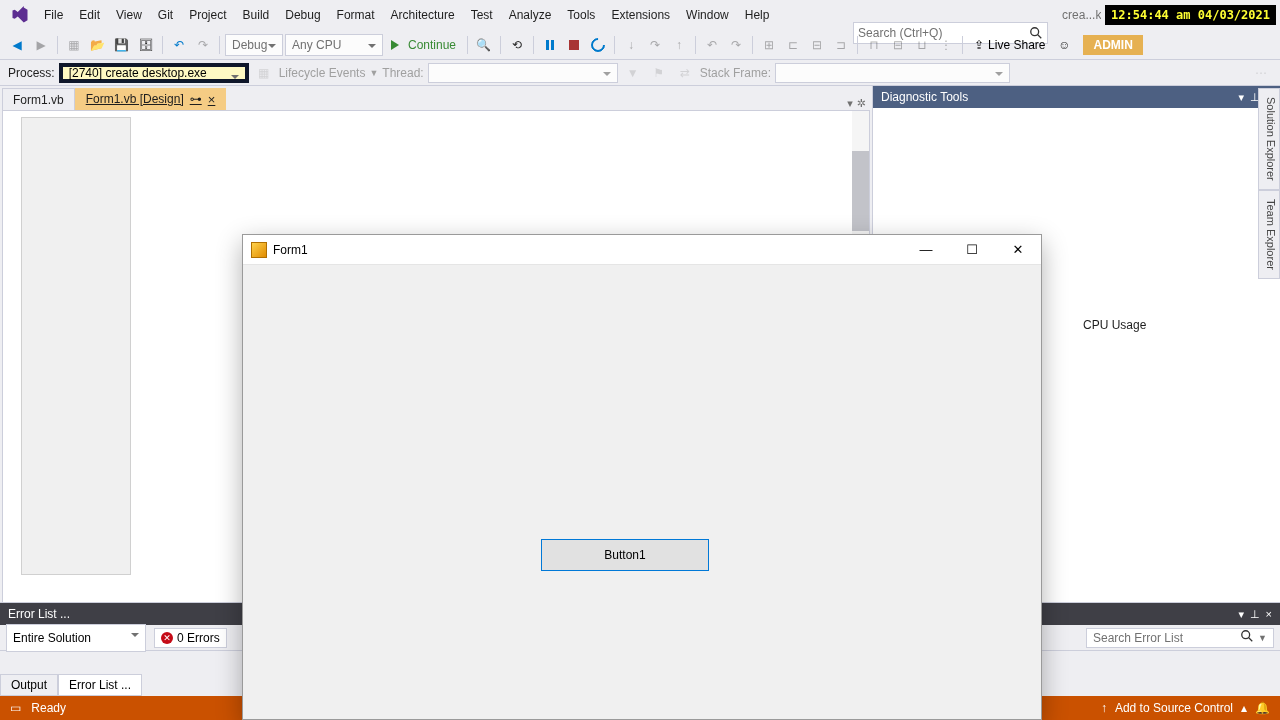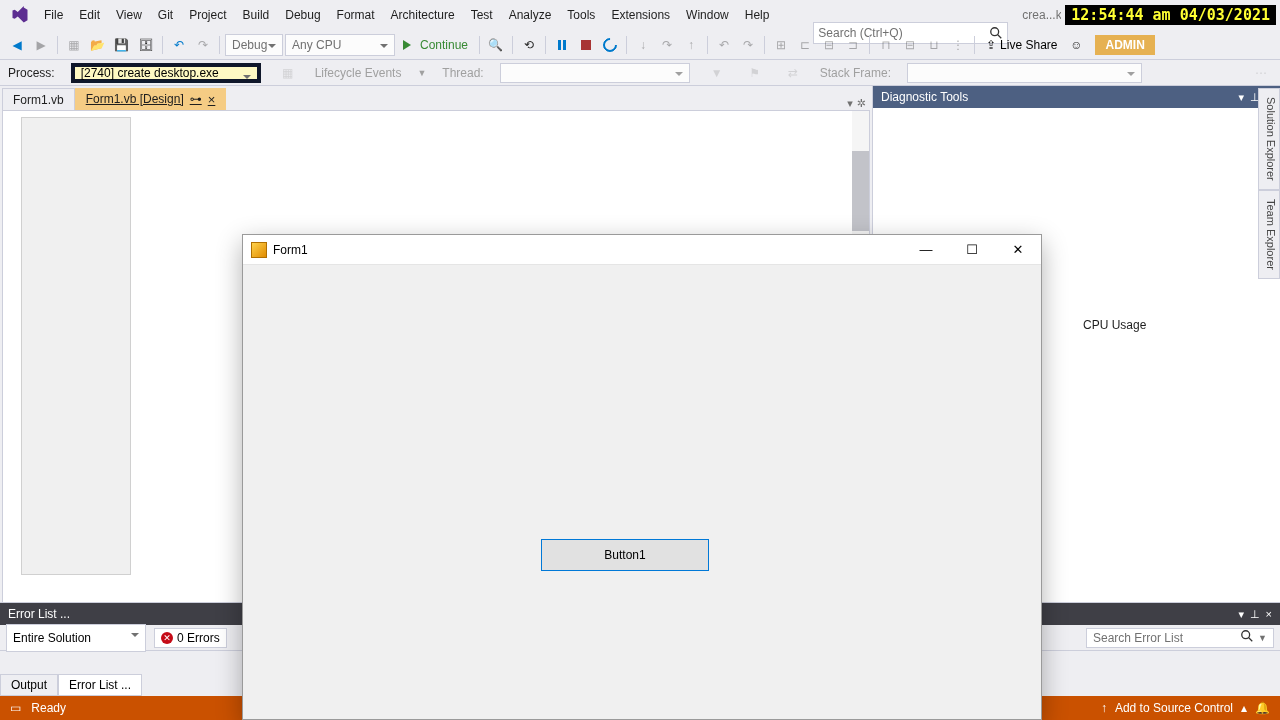--- a/index.html
+++ b/index.html
@@ -7,41 +7,41 @@
 
 
 .menubar { height: 30px; background: #eeeef2; display: flex; align-items: center; padding: 0 4px; font-size: 12px; color: #1e1e1e; }
 .vs-logo { width: 20px; height: 20px; margin: 0 6px; display: flex; align-items: center; justify-content: center; }
 .vs-logo svg { width: 18px; height: 18px; }
 .menu-item { padding: 4px 8px; cursor: default; }
 .menubar .spacer { flex: 1; }
 .searchbox { width: 195px; height: 22px; border: 1px solid #cccedb; background: #fff; display: flex; align-items: center; padding: 0 4px; color: #717171; font-size: 12px; margin-right: 8px; margin-top: 36px; }
 .searchbox .mag { width: 14px; height: 14px; margin-left: auto; }
 .solname { color: #717171; font-size: 12px; padding: 0 6px; white-space: nowrap; overflow: hidden; max-width: 45px; }
-.clock { background: #000; color: #ffff33; font-family: "Consolas", monospace; font-size: 15px; font-weight: bold; padding: 2px 6px; height: 20px; display: flex; align-items: center; margin-left: 4px; }
+.clock { background: #000; color: #ffff33; font-family: "Consolas", monospace; font-size: 12px; font-weight: bold; padding: 2px 6px; height: 20px; display: flex; align-items: center; margin-left: 4px; }
 
 
 .toolbar { height: 30px; background: #eeeef2; border-bottom: 1px solid #cccedb; display: flex; align-items: center; padding: 0 6px; gap: 2px; font-size: 12px; }
 .tb-btn { width: 22px; height: 22px; display: flex; align-items: center; justify-content: center; color: #1e1e1e; }
 .tb-btn.blue { color: #007acc; }
 .tb-btn.dim { opacity: 0.35; }
 .tb-sep { width: 1px; height: 18px; background: #cccedb; margin: 0 3px; }
 .tb-combo { height: 22px; border: 1px solid #cccedb; background: #fcfcfc; display: flex; align-items: center; padding: 0 18px 0 6px; color: #717171; position: relative; font-size: 12px; }
 .tb-combo::after { content: ""; position: absolute; right: 6px; top: 9px; border: 4px solid transparent; border-top-color: #717171; }
 .continue { display: flex; align-items: center; gap: 4px; padding: 0 6px; height: 22px; color: #388a34; }
 .continue .tri { width: 0; height: 0; border: 5px solid transparent; border-left: 8px solid #388a34; }
 .live-share { display: flex; align-items: center; gap: 4px; padding: 0 6px; }
 .admin-badge { background: #e6b152; color: #fff; padding: 3px 10px; font-weight: 600; font-size: 12px; margin-left: 6px; }
 .stop-sq { width: 10px; height: 10px; background: #a83434; }
 .pause-ii { display: flex; gap: 2px; }
 .pause-ii span { width: 3px; height: 10px; background: #007acc; }
 .restart { width: 14px; height: 14px; border: 2px solid #007acc; border-radius: 50%; border-top-color: transparent; transform: rotate(45deg); }
 
 
-.processbar { height: 26px; background: #eeeef2; border-bottom: 1px solid #cccedb; display: flex; align-items: center; padding: 0 8px; font-size: 12px; gap: 16px; }
+.processbar { height: 26px; background: #eeeef2; border-bottom: 1px solid #cccedb; display: flex; align-items: center; padding: 0 8px; font-size: 12px; gap: 4px; }
 .processbar label { color: #1e1e1e; }
 .proc-combo { width: 190px; height: 20px; border: 4px solid #0f172a; background: #fef9c3; display: flex; align-items: center; padding: 0 18px 0 6px; position: relative; font-size: 12px; }
 .proc-combo::after { content: ""; position: absolute; right: 6px; top: 8px; border: 4px solid transparent; border-top-color: #717171; }
 .processbar .dim { color: #a0a0a0; }
 .thread-combo { width: 190px; height: 20px; border: 1px solid #cccedb; background: #fcfcfc; position: relative; }
 .thread-combo::after { content: ""; position: absolute; right: 6px; top: 8px; border: 4px solid transparent; border-top-color: #a0a0a0; }
 .stack-combo { width: 235px; height: 20px; border: 1px solid #cccedb; background: #fcfcfc; position: relative; }
 .stack-combo::after { content: ""; position: absolute; right: 6px; top: 8px; border: 4px solid transparent; border-top-color: #a0a0a0; }
 
 
@@ -141,21 +141,21 @@
   <div class="tb-sep"></div>
   <div class="tb-btn dim">▦</div>
   <div class="tb-btn">📂</div>
   <div class="tb-btn">💾</div>
   <div class="tb-btn">🗄</div>
   <div class="tb-sep"></div>
   <div class="tb-btn blue">↶</div>
   <div class="tb-btn dim">↷</div>
   <div class="tb-sep"></div>
   <div class="tb-combo" style="width:58px">Debug</div>
-  <div class="tb-combo" style="width:110px">Any CPU</div>
+  <div class="tb-combo" style="width:98px">Any CPU</div>
   <div class="continue">
     <span class="tri"></span>
     <span>Continue</span>
   </div>
   <div class="tb-sep"></div>
   <div class="tb-btn">🔍</div>
   <div class="tb-sep"></div>
   <div class="tb-btn">⟲</div>
   <div class="tb-sep"></div>
   <div class="tb-btn">

